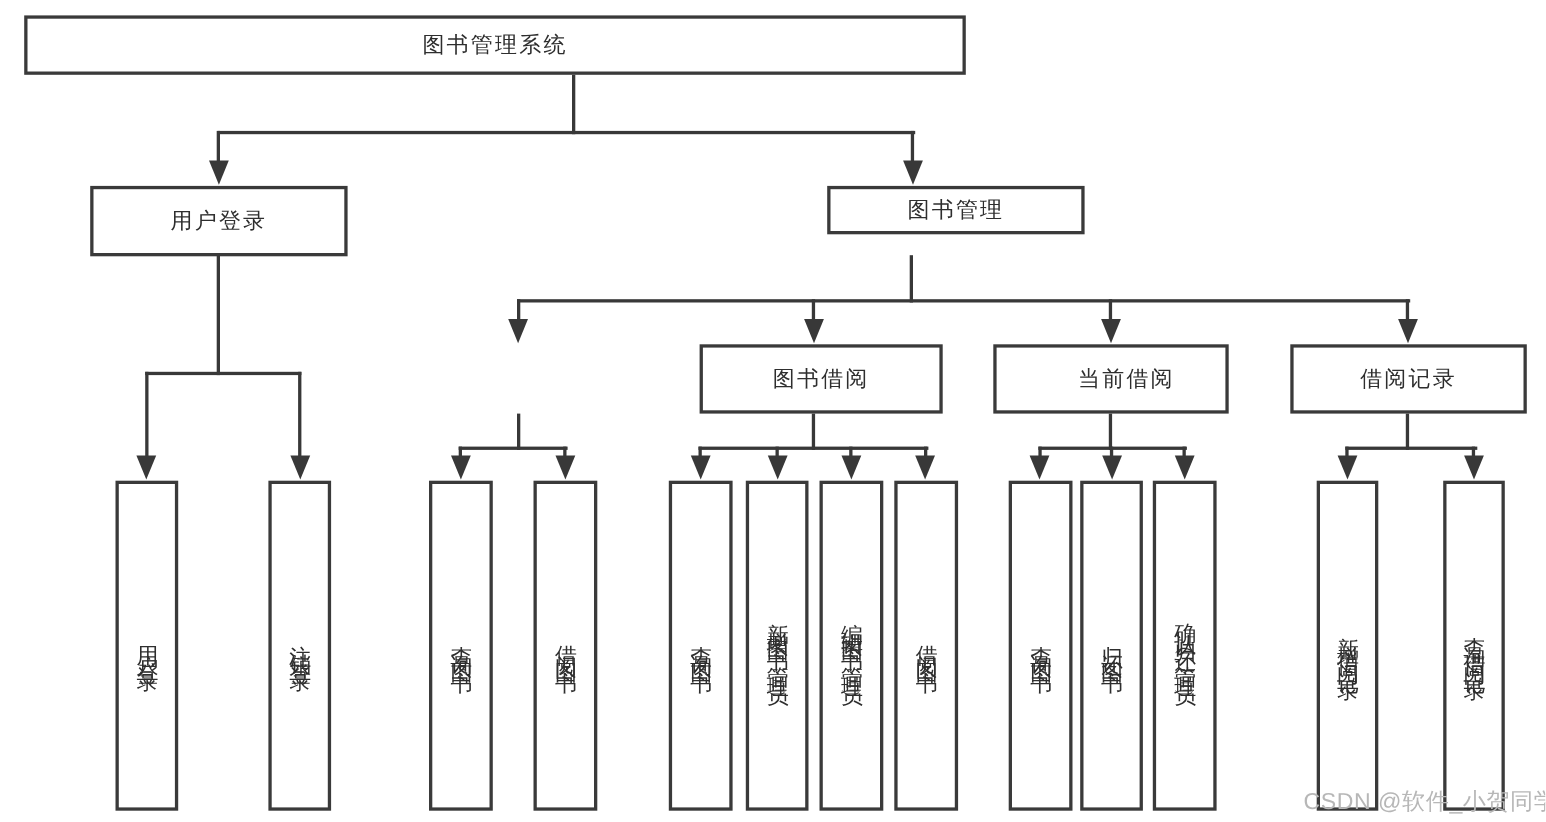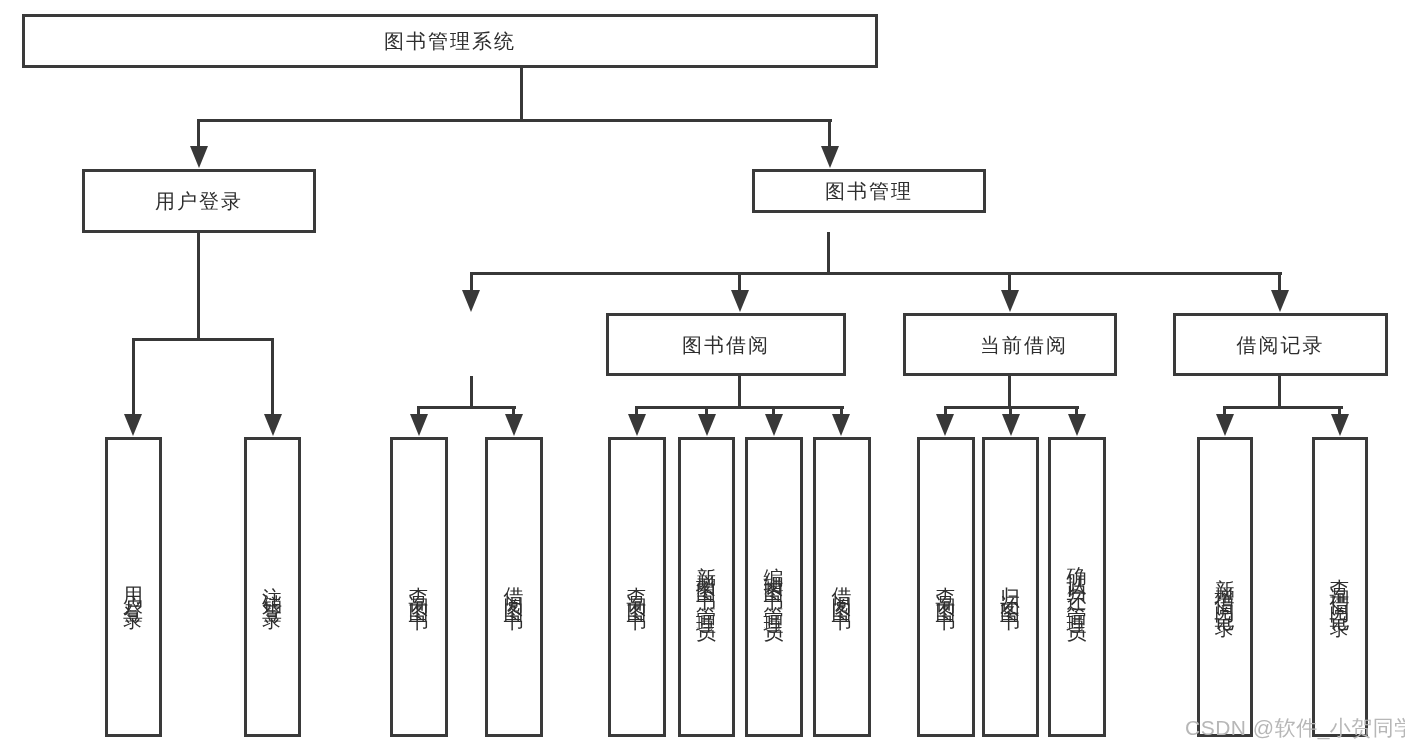--- a/index.html
+++ b/index.html
@@ -16,21 +16,21 @@
   .leaf{letter-spacing:0;}
   .leaf .vtext{
     writing-mode:vertical-rl;text-orientation:mixed;
     letter-spacing:8px;line-height:1;font-size:20px;
   }
   
   .b-root   {left:22px;  top:14px;  width:856px;height:54px;}
   .b-login  {left:82px;  top:169px; width:234px; height:64px;}
   .b-mgmt   {left:752px; top:169px; width:234px; height:44px;}
   .b-newbook{left:365px; top:313px; width:213px; height:63px;}
-  .b-borrow {left:606px; top:313px; width:240px; height:63px;}
+  .b-borrow {left:636px; top:313px; width:221px; height:63px;}
   .b-current{left:903px; top:313px; width:214px; height:63px;padding-left:28px;}
   .b-records{left:1173px;top:313px; width:215px; height:63px;}
   .lf1 {left:105px; top:437px;width:57px;height:300px;}
   .lf2 {left:244px; top:437px;width:57px;height:300px;}
   .lf3 {left:390px; top:437px;width:58px;height:300px;}
   .lf4 {left:485px; top:437px;width:58px;height:300px;}
   .lf5 {left:608px; top:437px;width:58px;height:300px;}
   .lf6 {left:678px; top:437px;width:57px;height:300px;}
   .lf7 {left:745px; top:437px;width:58px;height:300px;}
   .lf8 {left:813px; top:437px;width:58px;height:300px;}

